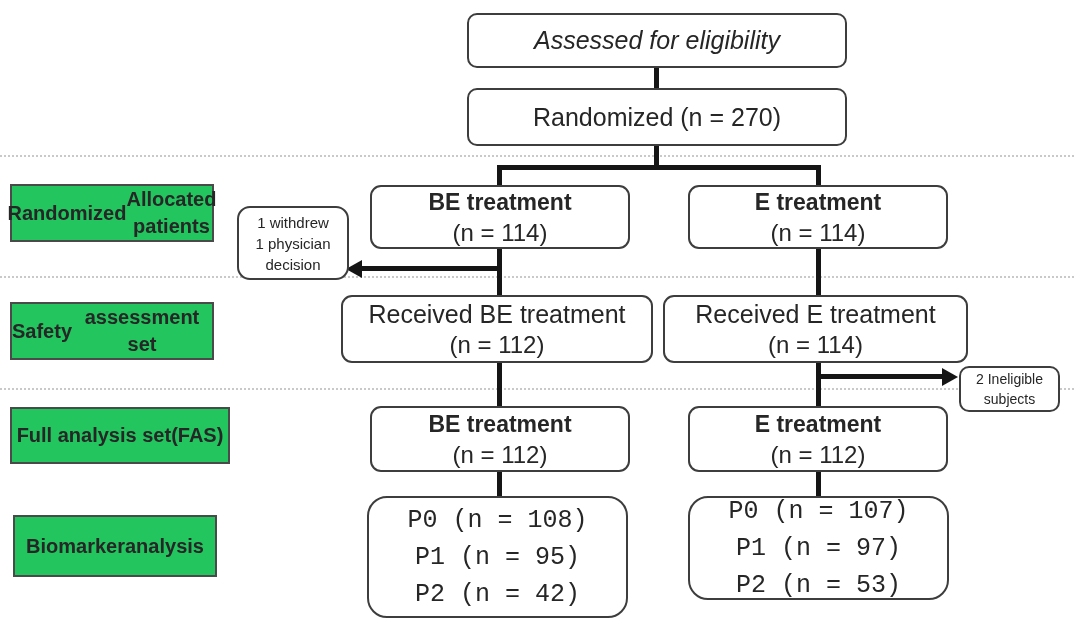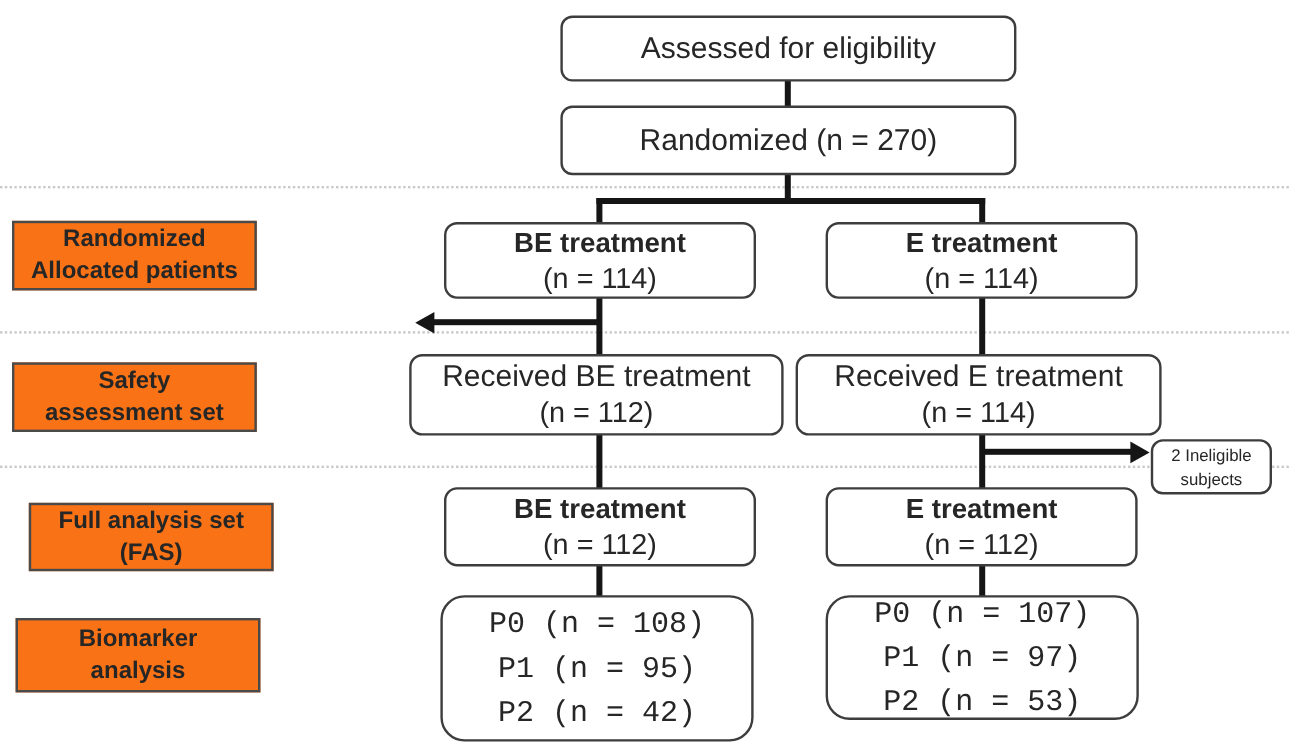--- a/index.html
+++ b/index.html
@@ -58,24 +58,24 @@
     justify-content: center;
     align-items: center;
     text-align: center;
     z-index: 4;
     box-sizing: border-box;
   }
   .notebox .nl { font-size: 15px; line-height: 21px; }
   .notebox.small .nl { font-size: 14px; line-height: 20px; }
   .sidelabel {
     position: absolute;
-    background: #f97316;
+    background: #22c55e;
     border: 2px solid #4a4a4a;
     display: flex;
-    flex-direction: column;
+    flex-direction: row;
     justify-content: center;
     align-items: center;
     text-align: center;
     font-weight: bold;
     z-index: 3;
     box-sizing: border-box;
   }
   .sidelabel .sl { font-size: 20px; line-height: 27px; }
 </style>
 </head>
@@ -101,54 +101,59 @@
 
   <div class="conn" style="left:497px;top:361px;width:5px;height:47px;"></div>
   <div class="conn" style="left:816px;top:361px;width:5px;height:47px;"></div>
 
   <div class="conn" style="left:818px;top:374px;width:125px;height:5px;"></div>
   <div class="arrowhead" style="left:942px;top:368px;border-top:9px solid transparent;border-bottom:9px solid transparent;border-left:16px solid #151515;"></div>
 
   <div class="conn" style="left:497px;top:471px;width:5px;height:27px;"></div>
   <div class="conn" style="left:816px;top:471px;width:5px;height:27px;"></div>
 
-  <div class="flowbox" style="left:467px;top:13px;width:380px;height:55px;border-radius:10px;">
+  <div class="flowbox" style="left:467px;top:13px;width:380px;height:55px;border-radius:10px;font-style:italic;">
     <div class="t1">Assessed for eligibility</div>
   </div>
 
   <div class="flowbox" style="left:467px;top:88px;width:380px;height:58px;border-radius:10px;">
     <div class="t1">Randomized (n = 270)</div>
   </div>
 
   <div class="sidelabel" style="left:10px;top:184px;width:204px;height:58px;">
     <div class="sl">Randomized</div>
     <div class="sl">Allocated  patients</div>
   </div>
   <div class="sidelabel" style="left:10px;top:302px;width:204px;height:58px;">
     <div class="sl">Safety</div>
     <div class="sl">assessment set</div>
   </div>
-  <div class="sidelabel" style="left:24px;top:407px;width:204px;height:57px;margin-top:12px;">
+  <div class="sidelabel" style="left:10px;top:407px;width:220px;height:57px;">
     <div class="sl">Full analysis set</div>
     <div class="sl">(FAS)</div>
   </div>
   <div class="sidelabel" style="left:13px;top:515px;width:204px;height:62px;">
     <div class="sl">Biomarker</div>
     <div class="sl">analysis</div>
   </div>
 
   <div class="flowbox" style="left:370px;top:185px;width:260px;height:64px;">
     <div class="t1b">BE treatment</div>
     <div class="t2">(n = 114)</div>
   </div>
   <div class="flowbox" style="left:688px;top:185px;width:260px;height:64px;">
     <div class="t1b">E treatment</div>
     <div class="t2">(n = 114)</div>
   </div>
 
+  <div class="notebox" style="left:237px;top:206px;width:112px;height:74px;">
+    <div class="nl">1 withdrew</div>
+    <div class="nl">1 physician</div>
+    <div class="nl">decision</div>
+  </div>
 
   <div class="flowbox" style="left:341px;top:295px;width:312px;height:68px;">
     <div class="t1">Received BE treatment</div>
     <div class="t2">(n = 112)</div>
   </div>
   <div class="flowbox" style="left:663px;top:295px;width:305px;height:68px;">
     <div class="t1">Received E treatment</div>
     <div class="t2">(n = 114)</div>
   </div>
 

